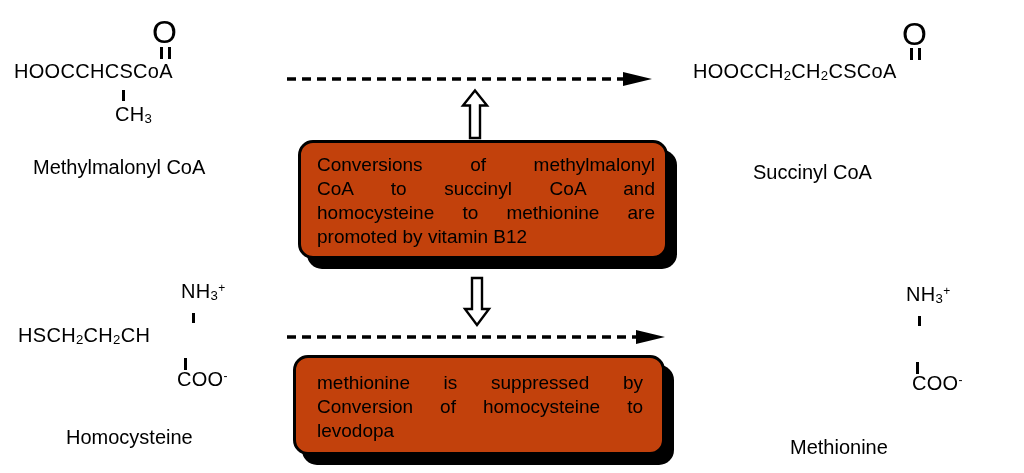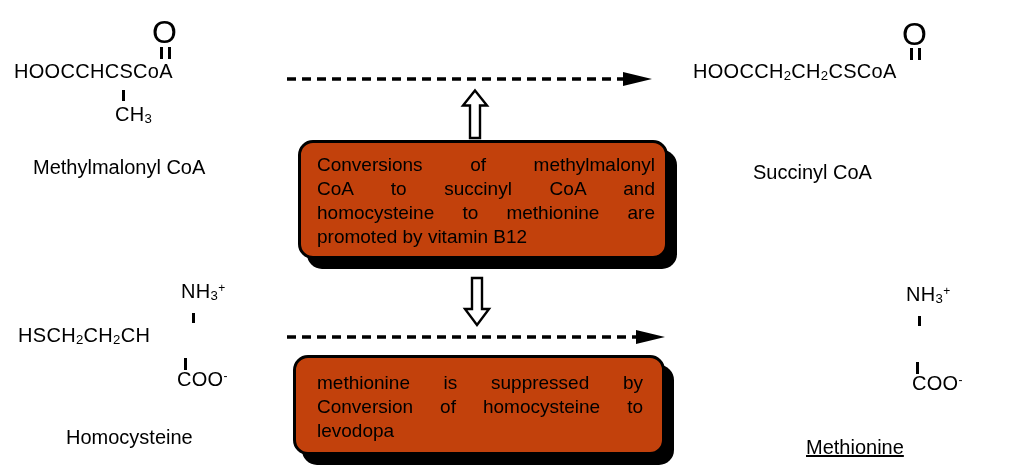--- a/index.html
+++ b/index.html
@@ -53,21 +53,21 @@
     <div class="sbond" style="left:166px; top:86px; height:12px;"></div>
     <div class="formula" style="left:159px; top:97px;">COO<sup>-</sup></div>
     <div class="mol-name" style="left:14px; top:155px;margin-left:34px;">Homocysteine</div>
   </div>
 
   <div class="mol" style="left:710px; top:272px; width:310px; height:195px;">
     <div class="formula" style="left:196px; top:12px;">NH<sub>3</sub><sup>+</sup></div>
     <div class="sbond" style="left:208px; top:44px; height:10px;"></div>
     <div class="sbond" style="left:206px; top:90px; height:12px;"></div>
     <div class="formula" style="left:202px; top:101px;">COO<sup>-</sup></div>
-    <div class="mol-name" style="left:96px; top:165px;text-decoration:underline;">Methionine</div>
+    <div class="mol-name" style="left:80px; top:165px;">Methionine</div>
   </div>
 
   <svg class="abs" style="left:285px; top:70px;" width="372" height="18">
     <line x1="2" y1="9" x2="340" y2="9" stroke="#000" stroke-width="3.5" stroke-dasharray="9 6"></line>
     <polygon points="338,2 367,9 338,16" fill="#000"></polygon>
   </svg>
 
   <svg class="abs" style="left:285px; top:328px;" width="384" height="18">
     <line x1="2" y1="9" x2="353" y2="9" stroke="#000" stroke-width="3.5" stroke-dasharray="9 6"></line>
     <polygon points="351,2 380,9 351,16" fill="#000"></polygon>

